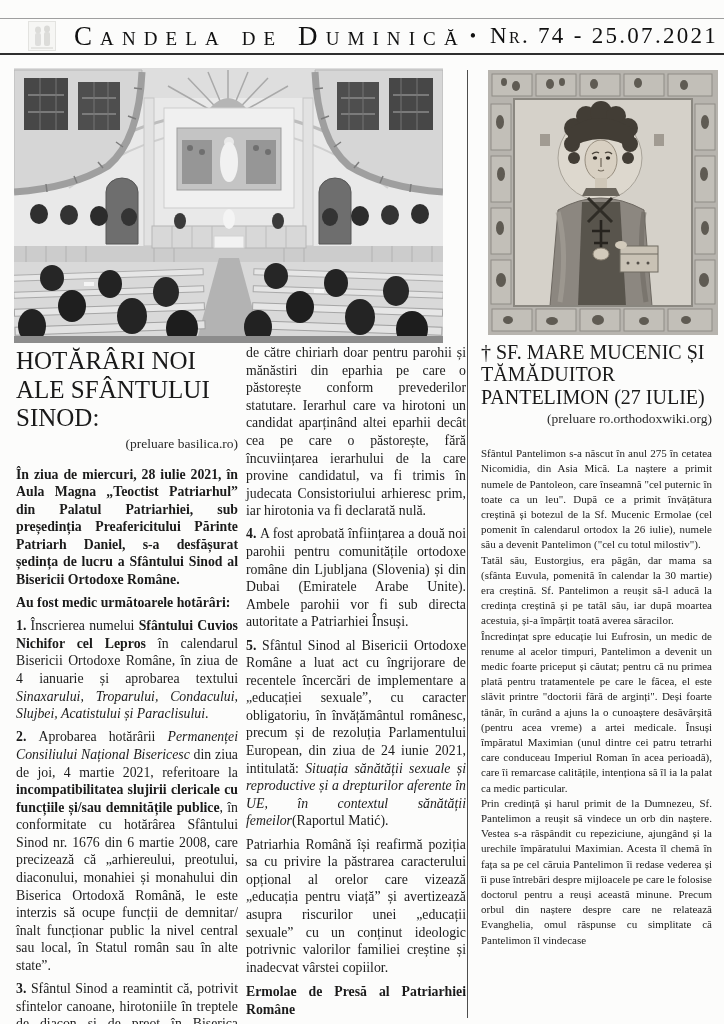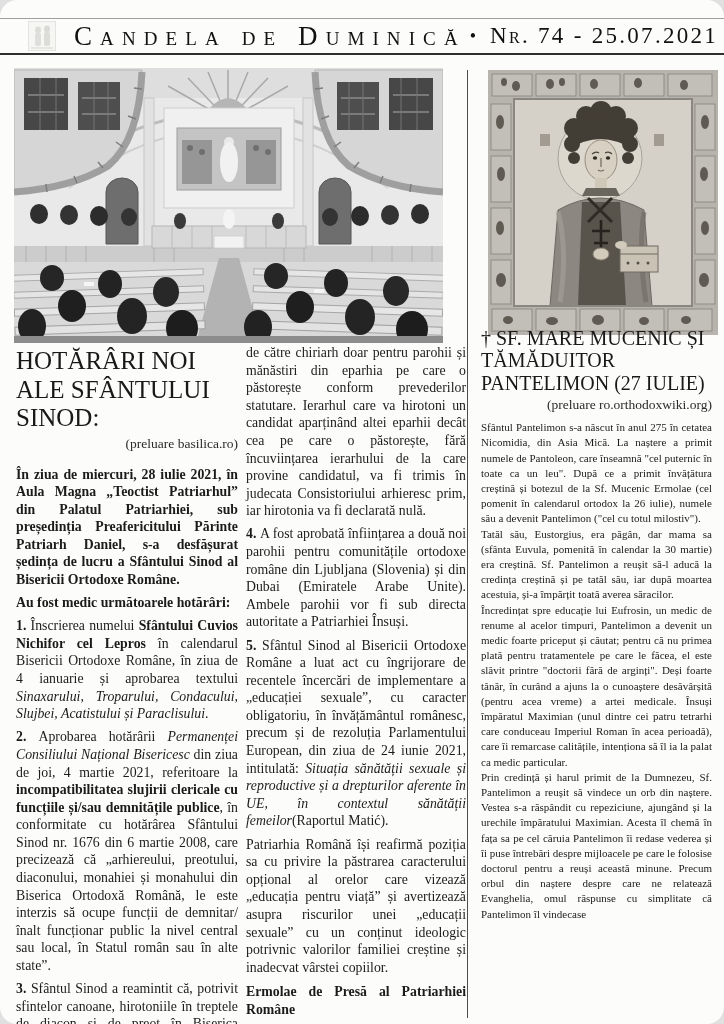--- a/index.html
+++ b/index.html
@@ -1,43 +1,42 @@
 <!DOCTYPE html>
 <html lang="ro"><head>
 <meta charset="utf-8">
 <style>
   html,body{margin:0;padding:0;}
   body{background:#e0e0e0;}
   .page{
     position:relative;width:724px;height:1024px;margin:0 auto;
     background:#fcfcfb;color:#1b1b1b;overflow:hidden;
     font-family:"Liberation Serif","DejaVu Serif",serif;
-    border-radius:17px;
   }
   .rule-top{position:absolute;left:0;top:18px;width:724px;height:1px;background:#9f9f9f;}
   .rule-header{position:absolute;left:0;top:53px;width:724px;height:2px;background:#2f2f2f;}
   .masthead{position:absolute;left:28px;top:20px;width:668px;height:32px;display:flex;align-items:center;}
   .logo{width:28px;height:30px;margin-right:18px;flex:none;}
   .mast-title{font-variant:small-caps;font-size:27px;letter-spacing:0.30em;white-space:nowrap;color:#111;}
   .mast-bullet{font-size:18px;margin:0 14px 0 4px;color:#111;}
   .mast-issue{font-variant:small-caps;font-size:23px;letter-spacing:0.10em;white-space:nowrap;color:#111;}
 
   .photo-wrap{position:absolute;left:14px;top:68px;width:429px;height:275px;}
   .icon-wrap{position:absolute;left:488px;top:70px;width:230px;height:265px;}
   .photo-wrap svg,.icon-wrap svg{display:block;width:100%;height:100%;}
   .v-divider{position:absolute;left:467px;top:70px;width:1px;height:948px;background:#4d4d4d;}
 
   .col{position:absolute;text-align:justify;}
   .col1{left:16px;top:347px;width:222px;}
   .col2{left:246px;top:344px;width:220px;}
-  .col3{left:481px;top:327px;width:231px;}
+  .col3{left:481px;top:341px;width:231px;}
   h2.art-title{font-size:25px;font-weight:normal;line-height:1.14;margin:0 0 3px 0;text-align:left;color:#191919;}
   .col3 h2.art-title{font-size:20px;line-height:1.12;}
   .source{font-size:13.5px;margin:0 0 14px 0;text-align:right;color:#2a2a2a;}
-  .col3 .source{margin-bottom:7px;}
+  .col3 .source{margin-bottom:19px;}
   .body p{font-size:13.8px;line-height:17.6px;margin:0 0 5.5px 0;}
   .col3 .body p{font-size:11px;line-height:15.2px;margin:0;}
   .b{font-weight:bold;}
   .i{font-style:italic;}
   .byline{margin-top:7px !important;}
 </style>
 </head>
 <body>
 
 <div class="page">

